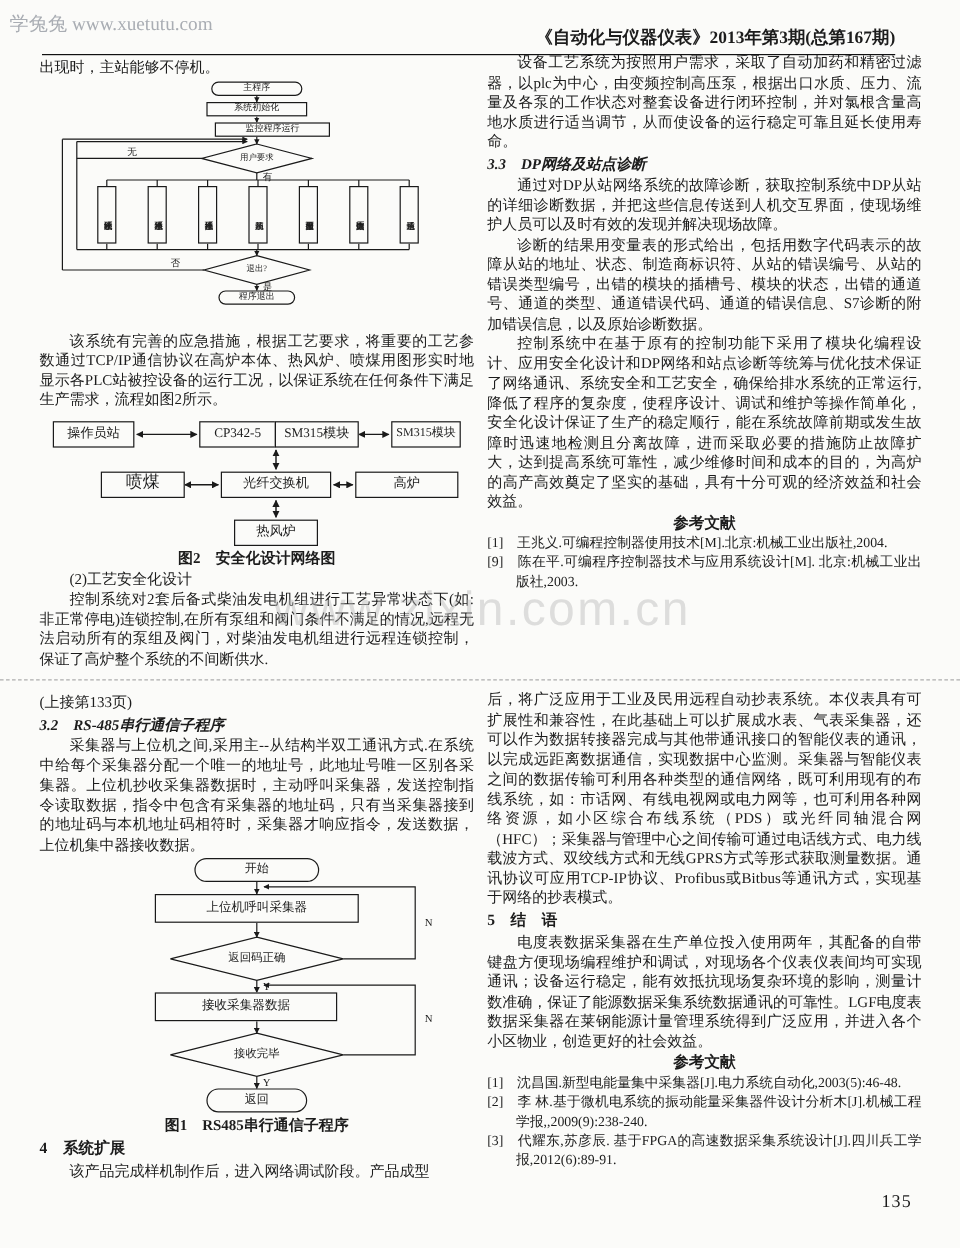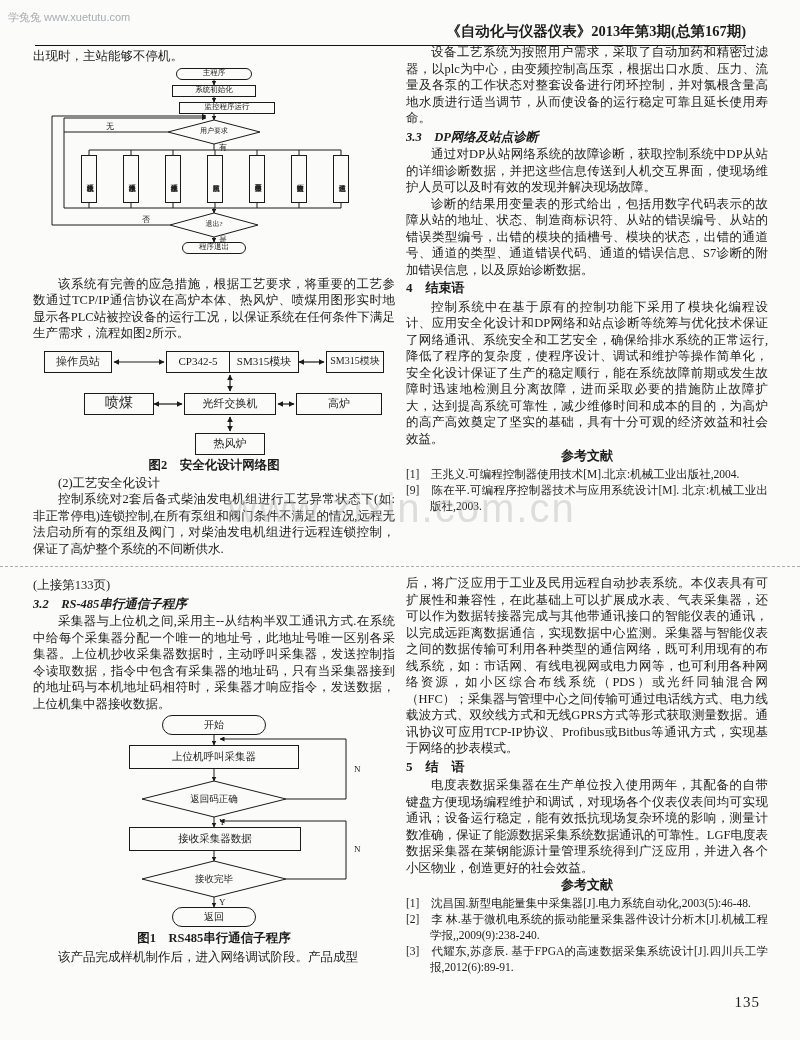--- a/index.html
+++ b/index.html
@@ -1,19 +1,19 @@
 <!DOCTYPE html>
 <html><head>
 <meta charset="utf-8">
 <style>
   * { margin:0; padding:0; box-sizing:border-box; }
   html,body { width:800px; height:1040px; }
   body { font-family:"Liberation Serif", serif; background:#fbfbf9; color:#1c1c1c; position:relative; overflow:hidden; }
   .abs { position:absolute; }
-  .wm-top { left:8px; top:10px; font-size:11px; color:#a9adb3; font-family:Liberation Sans, sans-serif; }
+  .wm-top { left:8px; top:10px; font-size:16px; color:#a9adb3; font-family:Liberation Serif, serif; }
   .wm-center { left:228px; top:486px; font-size:40px; color:#b5b5b5; opacity:.42; letter-spacing:2px; font-family:"Liberation Sans", sans-serif; z-index:5; pointer-events:none; }
   .journal { top:22px; left:0; width:746px; text-align:right; font-size:14.5px; font-weight:600; }
   .hrule { top:45px; left:35px; width:711px; height:0; border-top:1.6px solid #111; }
   .divider { top:566px; left:0; width:800px; height:0; border-top:1px dashed #9a9a9a; opacity:.8; }
   .col { position:absolute; font-size:12.5px; line-height:16.5px; text-align:justify; }
   .p { text-indent:2em; }
   .p0 { text-indent:0; }
   .h-kai { font-style:italic; font-weight:bold; font-size:12.5px; margin:2px 0 1px; }
   .h-bold { font-weight:bold; font-size:13px; margin:2px 0 2px; }
   .refs-title { text-align:center; font-weight:bold; font-size:13px; margin:1px 0; }
@@ -130,21 +130,20 @@
 
   <p class="p">(2)工艺安全化设计</p>
   <p class="p">控制系统对2套后备式柴油发电机组进行工艺异常状态下(如:非正常停电)连锁控制,在所有泵组和阀门条件不满足的情况,远程无法启动所有的泵组及阀门，对柴油发电机组进行远程连锁控制，保证了高炉整个系统的不间断供水.</p>
 </div>
 
 <div class="col" style="left:406px; top:44px; width:362px;">
   <p class="p">设备工艺系统为按照用户需求，采取了自动加药和精密过滤器，以plc为中心，由变频控制高压泵，根据出口水质、压力、流量及各泵的工作状态对整套设备进行闭环控制，并对氯根含量高地水质进行适当调节，从而使设备的运行稳定可靠且延长使用寿命。</p>
   <div class="h-kai">3.3　DP网络及站点诊断</div>
   <p class="p">通过对DP从站网络系统的故障诊断，获取控制系统中DP从站的详细诊断数据，并把这些信息传送到人机交互界面，使现场维护人员可以及时有效的发现并解决现场故障。</p>
   <p class="p">诊断的结果用变量表的形式给出，包括用数字代码表示的故障从站的地址、状态、制造商标识符、从站的错误编号、从站的错误类型编号，出错的模块的插槽号、模块的状态，出错的通道号、通道的类型、通道错误代码、通道的错误信息、S7诊断的附加错误信息，以及原始诊断数据。</p>
-  <div class="h-bold">4　结束语</div>
   <p class="p">控制系统中在基于原有的控制功能下采用了模块化编程设计、应用安全化设计和DP网络和站点诊断等统筹与优化技术保证了网络通讯、系统安全和工艺安全，确保给排水系统的正常运行,降低了程序的复杂度，使程序设计、调试和维护等操作简单化，安全化设计保证了生产的稳定顺行，能在系统故障前期或发生故障时迅速地检测且分离故障，进而采取必要的措施防止故障扩大，达到提高系统可靠性，减少维修时间和成本的目的，为高炉的高产高效奠定了坚实的基础，具有十分可观的经济效益和社会效益。</p>
   <div class="refs-title">参考文献</div>
   <div class="ref">[1]　王兆义.可编程控制器使用技术[M].北京:机械工业出版社,2004.</div>
   <div class="ref">[9]　陈在平.可编程序控制器技术与应用系统设计[M]. 北京:机械工业出版社,2003.</div>
 </div>
 
 <div class="col" style="left:33px; top:577px; width:362px;">
   <p class="p0">(上接第133页)</p>
   <div class="h-kai">3.2　RS-485串行通信子程序</div>
   <p class="p">采集器与上位机之间,采用主--从结构半双工通讯方式.在系统中给每个采集器分配一个唯一的地址号，此地址号唯一区别各采集器。上位机抄收采集器数据时，主动呼叫采集器，发送控制指令读取数据，指令中包含有采集器的地址码，只有当采集器接到的地址码与本机地址码相符时，采集器才响应指令，发送数据，上位机集中器接收数据。</p>
@@ -166,28 +165,29 @@
         <line x1="170" y1="182" x2="170" y2="192" marker-end="url(#a3)"></line>
         <polyline points="242,84 302,84 302,24 176,24" marker-end="url(#a3)"></polyline>
         <polyline points="242,164 302,164 302,106 176,106" marker-end="url(#a3)"></polyline>
       </g>
     </svg>
     <div class="node oval" style="left:118px;top:0;width:104px;height:20px;font-size:10px;">开始</div>
     <div class="node" style="left:85px;top:30px;width:170px;height:24px;font-size:10.5px;">上位机呼叫采集器</div>
     <div class="dlab" style="left:120px;top:76px;width:100px;height:16px;font-size:9.5px;">返回码正确</div>
     <div class="lab" style="left:175px;top:103px;font-size:9px;">Y</div>
     <div class="lab" style="left:310px;top:50px;font-size:9px;">N</div>
-    <div class="node" style="left:85px;top:112px;width:172px;height:24px;font-size:10.5px;">接收采集器数据</div>
+    <div class="node" style="left:85px;top:112px;width:152px;height:24px;font-size:10.5px;">接收采集器数据</div>
     <div class="dlab" style="left:125px;top:156px;width:90px;height:16px;font-size:9.5px;">接收完毕</div>
     <div class="lab" style="left:175px;top:183px;font-size:9px;">Y</div>
     <div class="lab" style="left:310px;top:130px;font-size:9px;">N</div>
     <div class="node oval" style="left:128px;top:192px;width:84px;height:20px;font-size:10px;">返回</div>
     <div class="cap" style="top:215px;">图1　RS485串行通信子程序</div>
   </div>
 
+  <div class="h-bold">4　系统扩展</div>
   <p class="p">该产品完成样机制作后，进入网络调试阶段。产品成型</p>
 </div>
 
 <div class="col" style="left:406px; top:575px; width:362px;">
   <p class="p0">后，将广泛应用于工业及民用远程自动抄表系统。本仪表具有可扩展性和兼容性，在此基础上可以扩展成水表、气表采集器，还可以作为数据转接器完成与其他带通讯接口的智能仪表的通讯，以完成远距离数据通信，实现数据中心监测。采集器与智能仪表之间的数据传输可利用各种类型的通信网络，既可利用现有的布线系统，如：市话网、有线电视网或电力网等，也可利用各种网络资源，如小区综合布线系统（PDS）或光纤同轴混合网（HFC）；采集器与管理中心之间传输可通过电话线方式、电力线载波方式、双绞线方式和无线GPRS方式等形式获取测量数据。通讯协议可应用TCP-IP协议、Profibus或Bitbus等通讯方式，实现基于网络的抄表模式。</p>
   <div class="h-bold">5　结　语</div>
   <p class="p">电度表数据采集器在生产单位投入使用两年，其配备的自带键盘方便现场编程维护和调试，对现场各个仪表仪表间均可实现通讯；设备运行稳定，能有效抵抗现场复杂环境的影响，测量计数准确，保证了能源数据采集系统数据通讯的可靠性。LGF电度表数据采集器在莱钢能源计量管理系统得到广泛应用，并进入各个小区物业，创造更好的社会效益。</p>
   <div class="refs-title">参考文献</div>
   <div class="ref">[1]　沈昌国.新型电能量集中采集器[J].电力系统自动化,2003(5):46-48.</div>
   <div class="ref">[2]　李 林.基于微机电系统的振动能量采集器件设计分析木[J].机械工程学报,,2009(9):238-240.</div>

